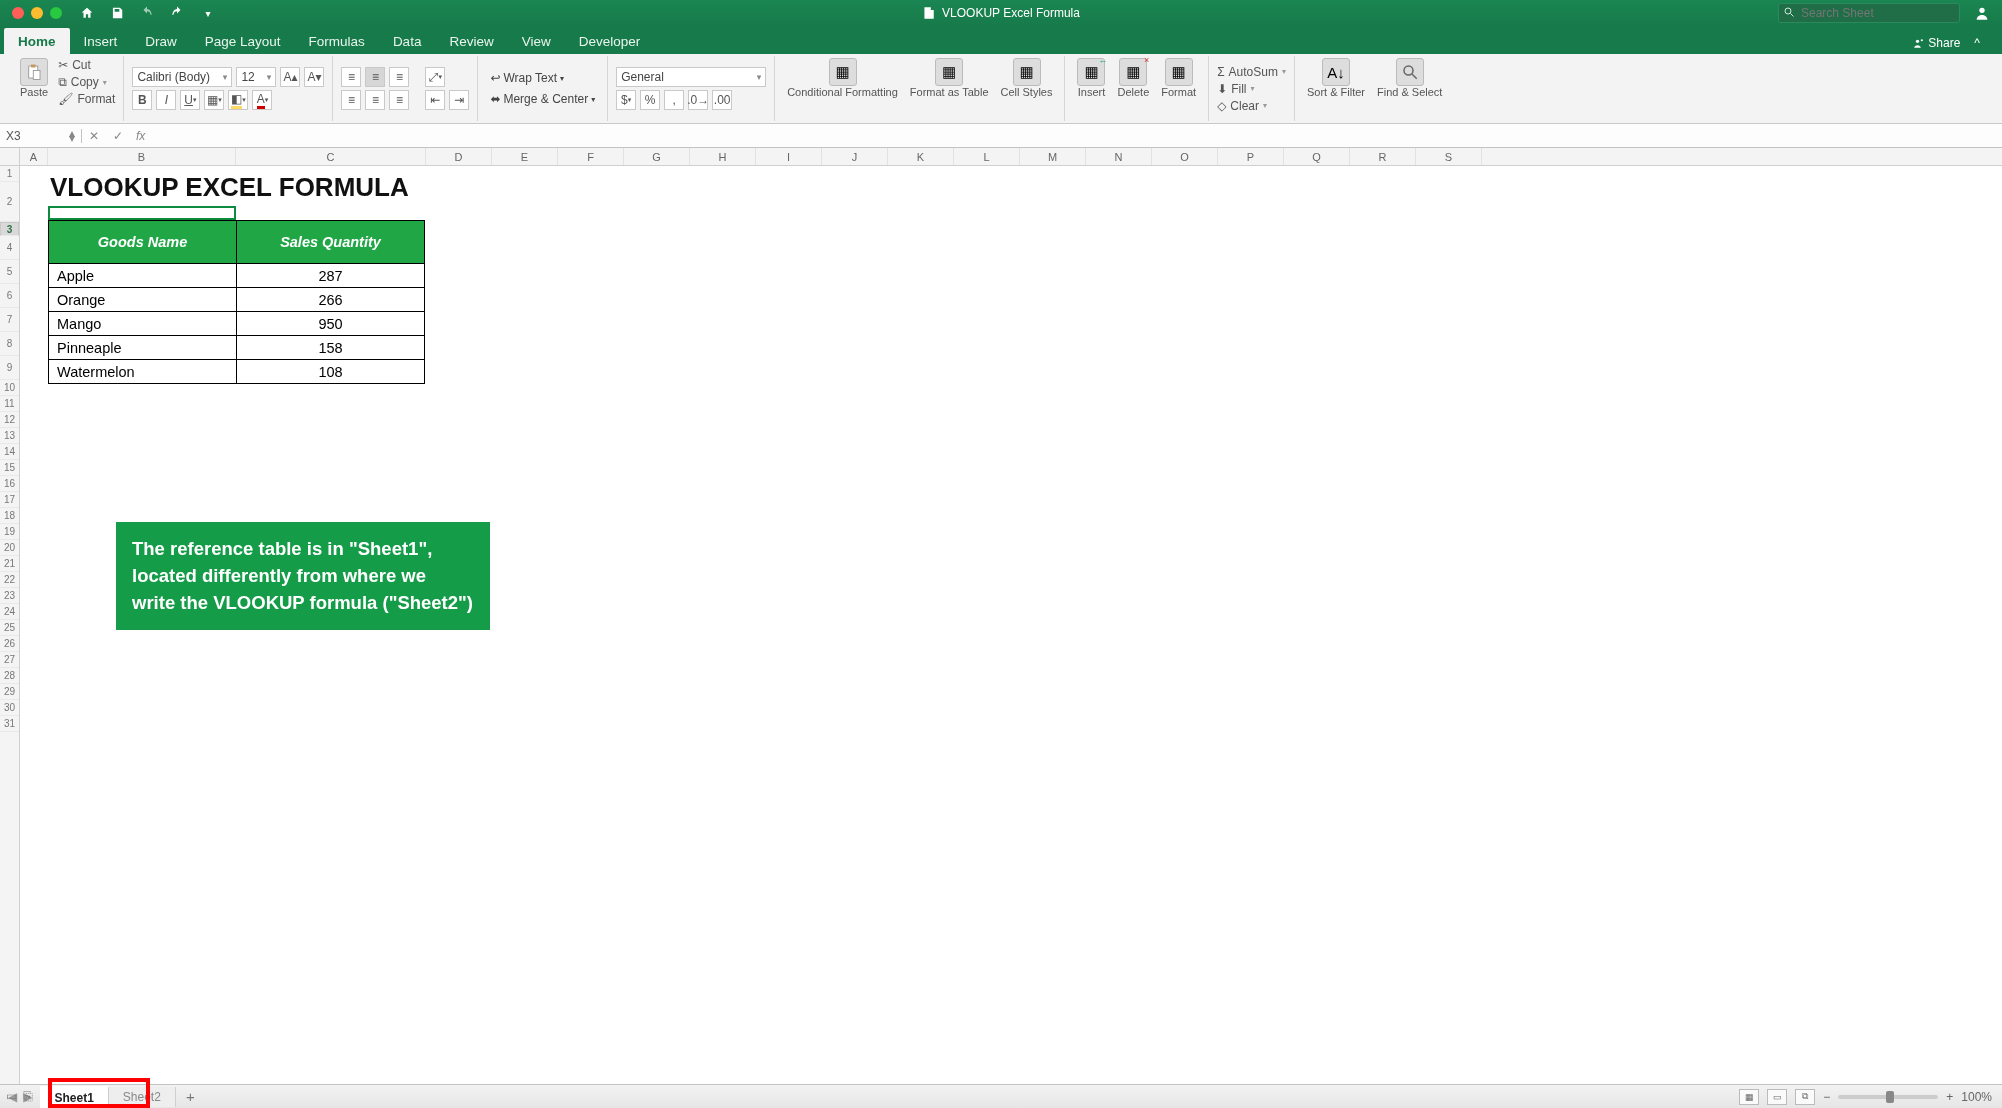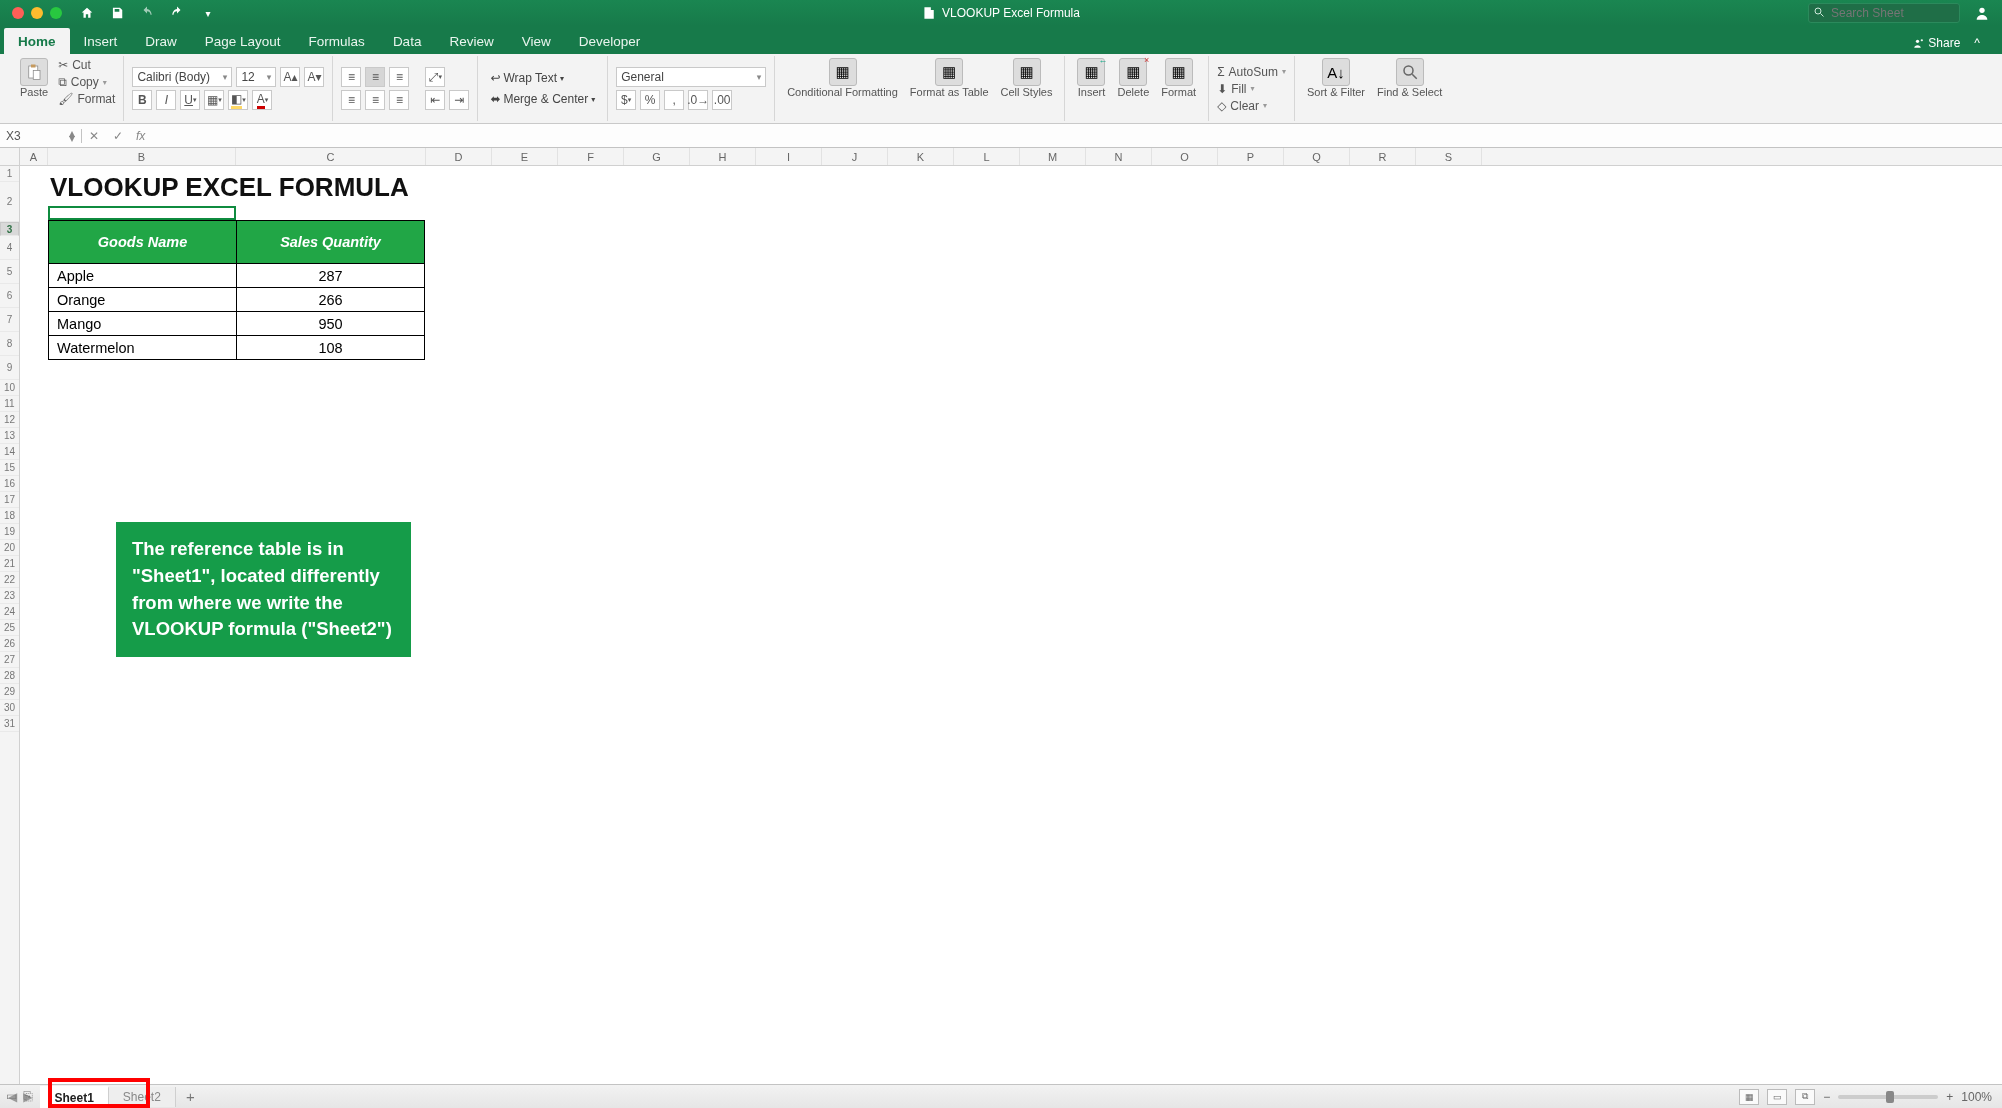--- a/index.html
+++ b/index.html
@@ -5,21 +5,21 @@
   * { box-sizing: border-box; margin: 0; padding: 0; font-family: -apple-system, "Helvetica Neue", Arial, sans-serif; font-size: 12px; }
   body { background:#e8e8e8; user-select:none; }
   .titlebar { height:26px; background:linear-gradient(#1a8651,#177a4a); display:flex; align-items:center; color:#cfe8da; position:relative; }
   .traffic { display:flex; gap:7px; padding:0 12px; }
   .tl { width:12px; height:12px; border-radius:50%; }
   .tl.red{background:#ff5f57;} .tl.yellow{background:#febc2e;} .tl.green{background:#28c840;}
   .title-center { position:absolute; left:50%; transform:translateX(-50%); display:flex; align-items:center; gap:6px; font-size:13px; color:#fff;}
   .qat { display:flex; align-items:center; gap:14px; margin-left:6px; color:#fff; }
   .qat .ico { width:16px; display:inline-block; text-align:center; }
   .search { margin-left:auto; margin-right:12px; display:flex; align-items:center; gap:14px;}
-  .search input { width:152px; height:20px; background:#1f6e47; border:1px solid #2b8a5c; border-radius:3px; color:#cfe8da; padding:0 6px 0 22px; font-size:12px;}
+  .search input { width:182px; height:20px; background:#1f6e47; border:1px solid #2b8a5c; border-radius:3px; color:#cfe8da; padding:0 6px 0 22px; font-size:12px;}
   .search .wrap{position:relative;}
   .search .mag{position:absolute; left:5px; top:3px; color:#cfe8da;}
   .user-ico{color:#fff; font-size:14px;}
   .tabs { height:28px; background:#177a4a; display:flex; align-items:flex-end; padding:0 4px; }
   .tab { padding:6px 14px 5px; color:#e9f5ee; font-size:13.5px; cursor:pointer; }
   .tab.active{ background:#f3f3f3; color:#177a4a; font-weight:600; border-radius:2px 2px 0 0;}
   .share { margin-left:auto; color:#fff; display:flex; align-items:center; gap:4px; padding:0 18px 4px 0;}
   .ribbon { background:#f3f3f3; border-bottom:1px solid #c9c9c9; display:flex; height:70px; overflow:hidden; padding:2px 4px 2px 8px;}
   .group { border-right:1px solid #d6d6d6; padding:2px 8px; display:flex; flex-direction:column; justify-content:center; gap:3px;}
   .big-btn { display:flex; flex-direction:column; align-items:center; gap:1px; padding:0 4px; cursor:pointer;}
@@ -51,21 +51,21 @@
   .rh.tall{height:40px;}
   .rh.med{height:24px;}
   .rh.sel{background:#d9d9d9; color:#2f7045; font-weight:600;}
   .grid { position:relative; flex:1;}
   .content { position:absolute; left:0; top:0; right:0;}
   .title-cell { font-size:26px; font-weight:700; padding:6px 0 0 30px; color:#111;}
   .data-table { position:absolute; left:28px; top:54px; border:1.5px solid #000; border-collapse:collapse;}
   .data-table th{ background:#21a646; color:#fff; font-weight:600; font-style:italic; padding:13px 12px; border:1.5px solid #000; font-size:14.5px;}
   .data-table td{ border:1.5px solid #000; padding:3px 8px; font-size:14.5px; height:24px;}
   .data-table td.num{text-align:center;}
-  .callout { position:absolute; left:96px; top:356px; width:295px; background:#159c49; color:#fff; font-weight:700; font-size:18.5px; line-height:1.45; padding:14px 16px;}
+  .callout { position:absolute; left:96px; top:356px; width:374px; background:#159c49; color:#fff; font-weight:700; font-size:18.5px; line-height:1.45; padding:14px 16px;}
   .sel-cell { position:absolute; left:28px; top:40px; width:188px; height:14px; border:2px solid #0f8b3f; pointer-events:none;}
   .tabsbar { position:absolute; bottom:0; left:0; right:0; height:24px; background:linear-gradient(#f2f2f2,#e6e6e6); border-top:1px solid #c3c3c3; display:flex; align-items:center;}
   .nav-arrows{display:flex; gap:6px; padding:0 8px; color:#999; font-size:11px;}
   .stab { padding:3px 14px; color:#888; border-right:1px solid #cfcfcf; background:#eee; cursor:pointer; font-size:12px;}
   .stab.active{ background:#fff; color:#222; font-weight:600; border-top:2px solid #fff; border-bottom:none;}
   .highlight-box{ position:absolute; border:4px solid #ff0000; pointer-events:none;}
   .addtab{padding:0 10px; color:#777; cursor:pointer; font-size:15px;}
   .status { display:flex; gap:8px; margin-left:auto; align-items:center; padding-right:10px; color:#666;}
   .status .vbtn{width:20px; height:16px; border:1px solid #bbb; display:flex; align-items:center; justify-content:center; font-size:9px; cursor:pointer; background:#fafafa;}
   .slider{width:100px; height:4px; background:#ccc; position:relative; border-radius:2px;}
@@ -423,20 +423,24 @@
               </tr>
           <tr>
                 <td>Orange</td>
                 <td class="num">266</td>
               </tr>
           <tr>
                 <td>Mango</td>
                 <td class="num">950</td>
               </tr>
           <tr>
+                <td>Pinneaple</td>
+                <td class="num">158</td>
+              </tr>
+          <tr>
                 <td>Watermelon</td>
                 <td class="num">108</td>
               </tr>
         </tbody>
           </table>
         <div class="callout">The reference table is in "Sheet1", located differently from where we write the VLOOKUP formula ("Sheet2")</div>
       </div>
     </div>
   </div>
 </div>

